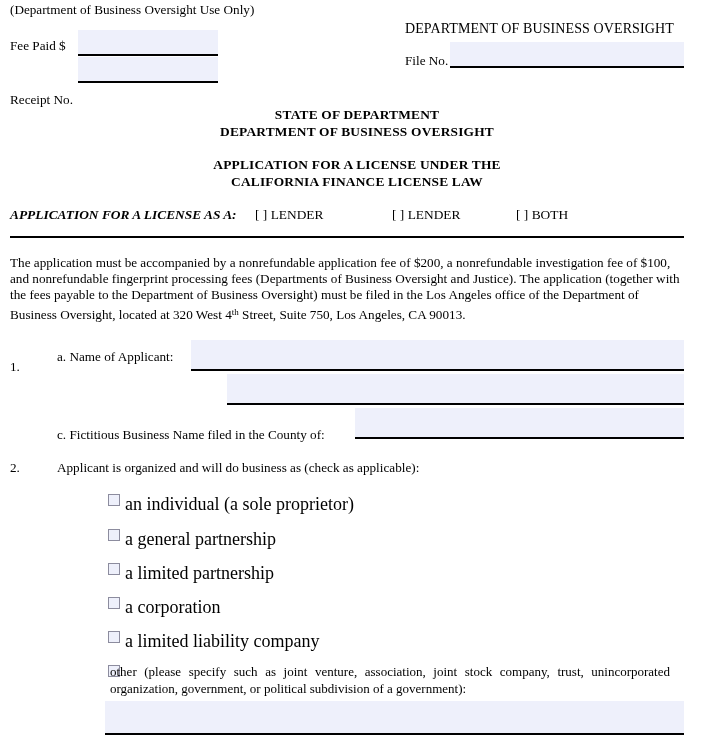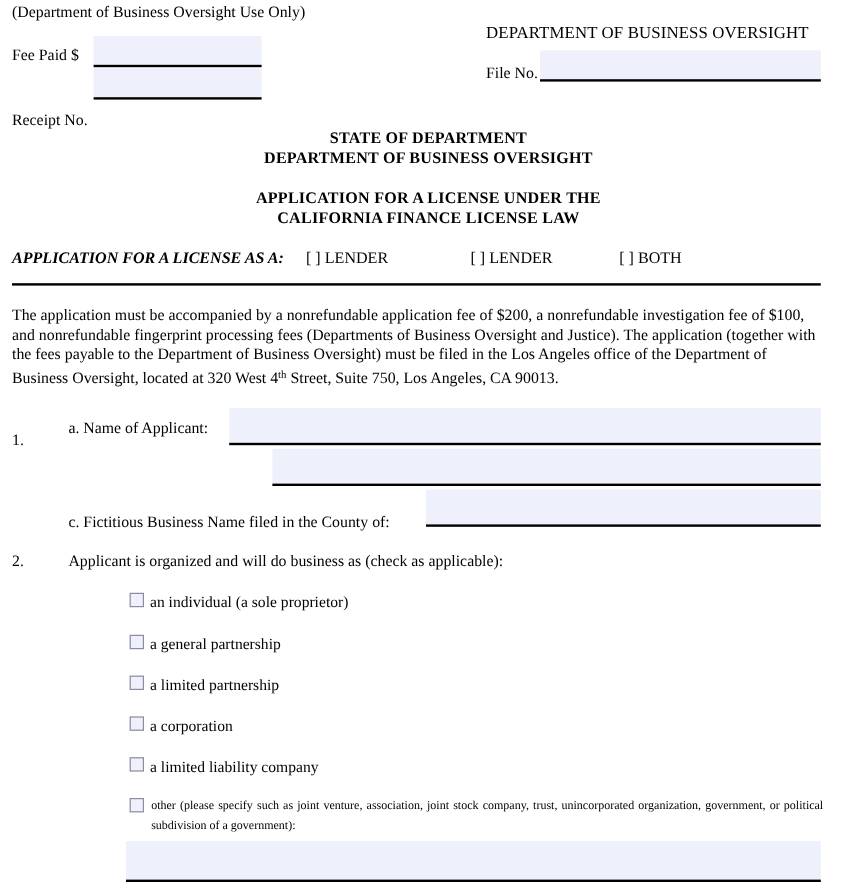--- a/index.html
+++ b/index.html
@@ -107,27 +107,27 @@
   
   .cbox {
     position: absolute;
     width: 12px;
     height: 12px;
     background: #eef0fb;
     border: 1px solid #8c8c9e;
     box-sizing: border-box;
   }
   .cbox-label {
+    font-size: 18px;
+  }
+  .other-wrap {
+    position: absolute;
+    left: 110px;
+    width: 560px;
     font-size: 13px;
-  }
-  .other-wrap {
-    position: absolute;
-    left: 126px;
-    width: 560px;
-    font-size: 10px;
     line-height: 17px;
     text-align: justify;
     white-space: normal;
   }
 </style>
 </head>
 <body>
 
 <div id="page">
 

